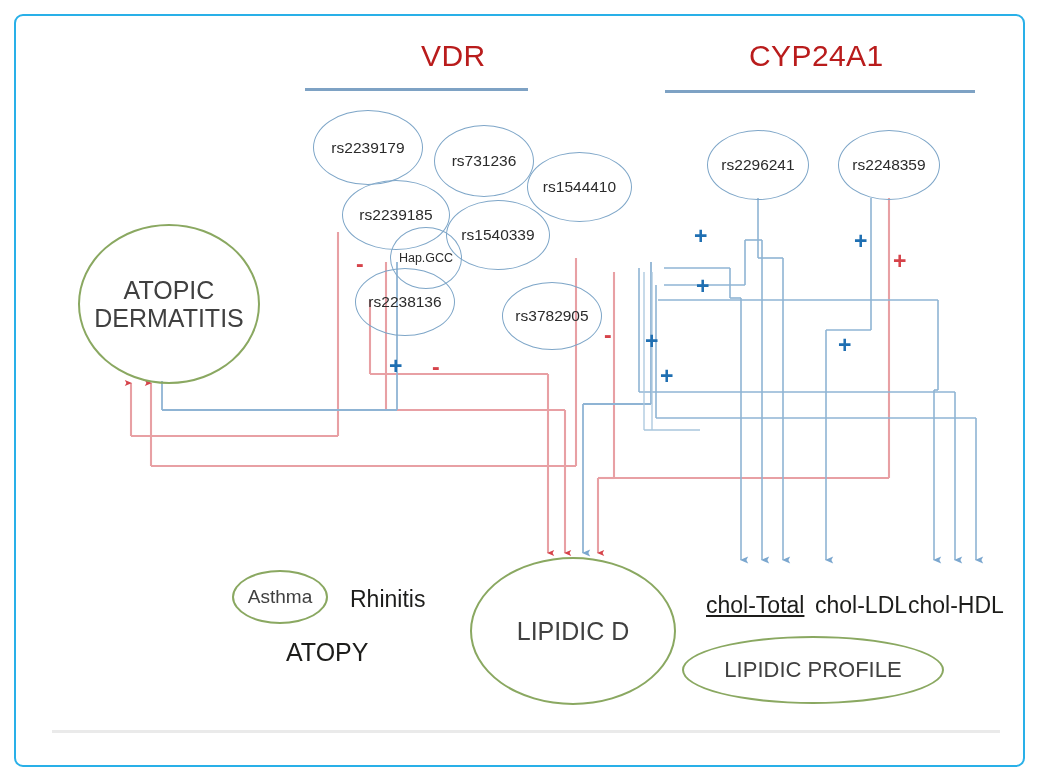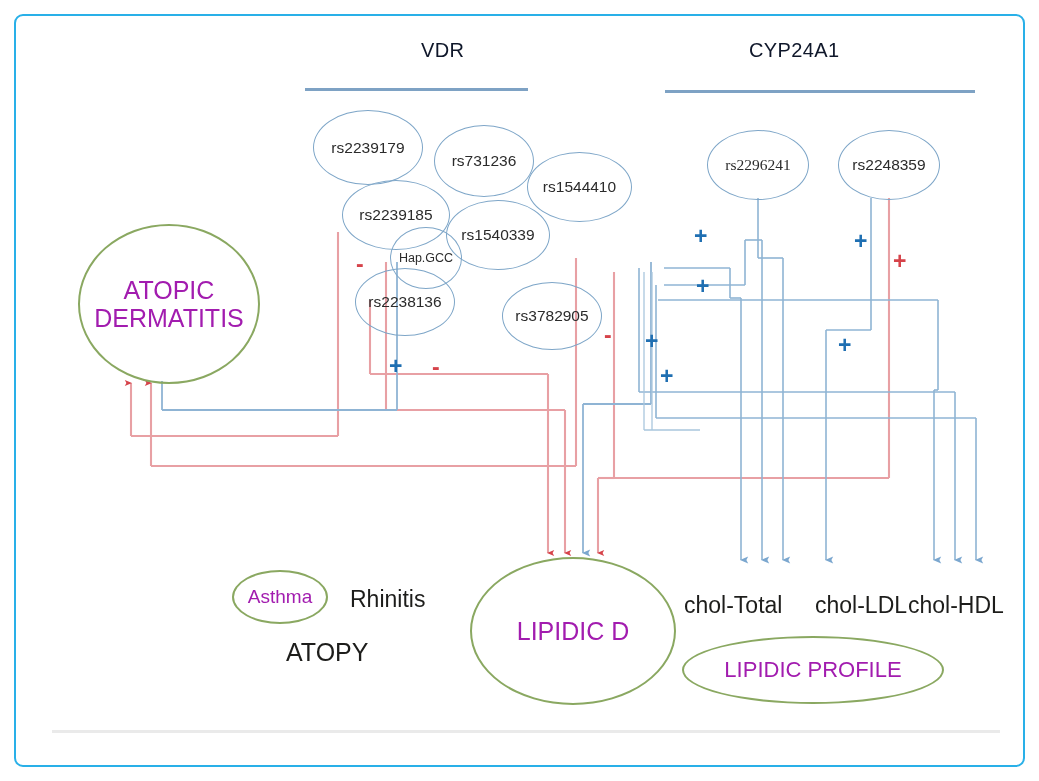--- a/index.html
+++ b/index.html
@@ -32,22 +32,22 @@
   }
   
   #wires {
     position: absolute;
     left: 0; top: 0;
     width: 1039px; height: 781px;
   }
   
   .grp-title {
     position: absolute;
-    font-size: 20px;
-    color: #0f172a;
+    font-size: 30px;
+    color: #b91c1c;
     letter-spacing: 0.4px;
     white-space: nowrap;
   }
   .grp-rule {
     position: absolute;
     height: 2.5px;
     background: #7ea2c4;
   }
   
   .snp {
@@ -66,21 +66,21 @@
   
   .outcome {
     position: absolute;
     border: 2px solid #8aa861;
     border-radius: 50%;
     background: transparent;
     display: flex;
     align-items: center;
     justify-content: center;
     text-align: center;
-    color: #a21caf;
+    color: #404040;
     line-height: 1.12;
   }
   
   .plain {
     position: absolute;
     color: #1d1d1b;
     white-space: nowrap;
     text-align: right;
   }
   
@@ -199,40 +199,40 @@
 
   <div class="snp" style="left:446px; top:200px; width:104px; height:70px;">rs1540339</div>
 
   <div class="snp small" style="left:390px; top:227px; width:72px; height:62px;">Hap.GCC</div>
 
 
   <div class="snp" style="left:355px; top:268px; width:100px; height:68px;text-align:center;">rs2238136</div>
 
   <div class="snp" style="left:502px; top:282px; width:100px; height:68px;">rs3782905</div>
 
-  <div class="snp" style="left:707px; top:130px; width:102px; height:70px;font-family:Liberation Serif, serif;">rs2296241</div>
+  <div class="snp" style="left:707px; top:130px; width:102px; height:70px;">rs2296241</div>
 
   <div class="snp" style="left:838px; top:130px; width:102px; height:70px;">rs2248359</div>
 
   <div class="outcome" style="left:78px; top:224px; width:182px; height:160px; flex-direction:column; font-size:25px;">
     <span>ATOPIC</span>
     <span>DERMATITIS</span>
   </div>
 
   <div class="outcome" style="left:470px; top:557px; width:206px; height:148px; font-size:25px;">LIPIDIC D</div>
 
   <div class="outcome" style="left:232px; top:570px; width:96px; height:54px; font-size:19px;">Asthma</div>
 
   <div class="outcome" style="left:682px; top:636px; width:262px; height:68px; font-size:22px;">LIPIDIC PROFILE</div>
 
   <div class="plain" style="left:350px; top:586px; font-size:23px;">Rhinitis</div>
 
   <div class="plain" style="left:286px; top:638px; font-size:25px;">ATOPY</div>
 
-  <div class="plain" style="left:684px; top:592px; font-size:23px;">chol-Total</div>
+  <div class="plain" style="left:706px; top:592px; font-size:23px;text-decoration:underline;">chol-Total</div>
 
   <div class="plain" style="left:815px; top:592px; font-size:23px;">chol-LDL</div>
 
   <div class="plain" style="left:908px; top:592px; font-size:23px;">chol-HDL</div>
 
   <div class="sign minus" style="left:356px; top:253px;">-</div>
 
   <div class="sign plus" style="left:389px; top:355px;">+</div>
 
   <div class="sign plus" style="left:694px; top:225px;">+</div>

